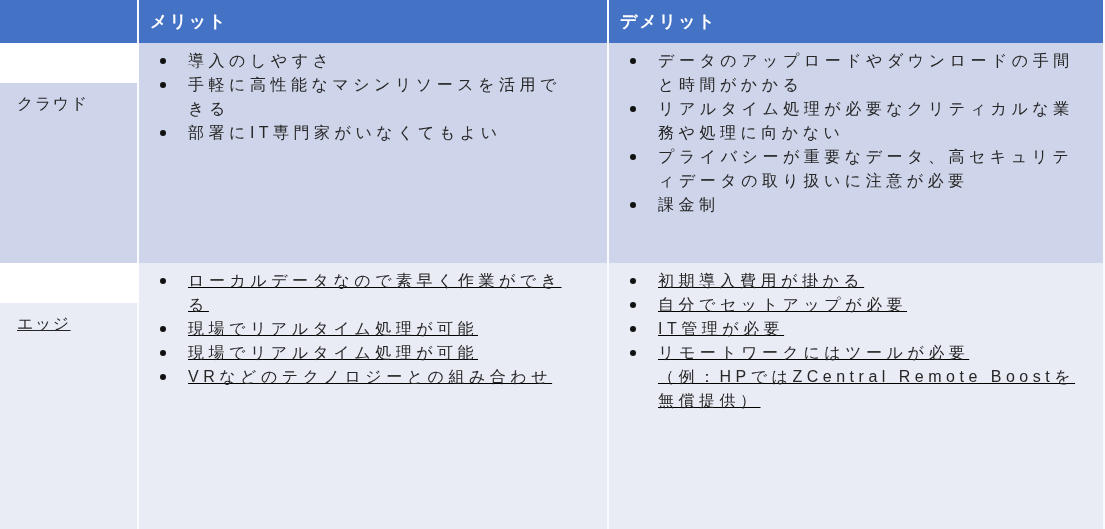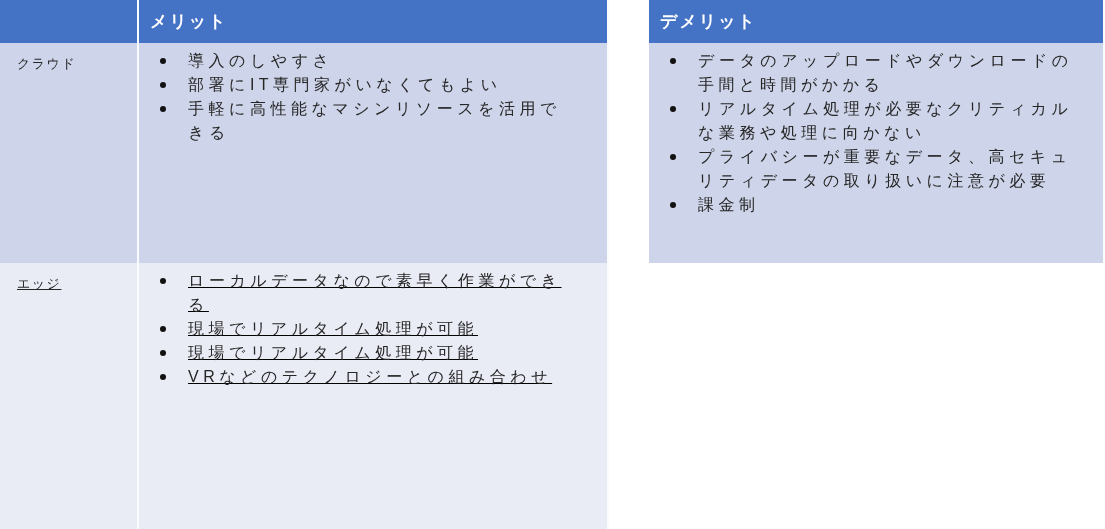--- a/index.html
+++ b/index.html
@@ -23,42 +23,43 @@
     height: 529px;
     box-sizing: border-box;
     border-radius: 17px;
   }
   .cell {
     box-sizing: border-box;
     overflow: hidden;
   }
   
   .col1, .col2 { border-right: 2px solid var(--divider, #ffffff); }
-  .col3       { border-right: 2px solid var(--divider, #ffffff); margin-left: 40px; }
+  .col3       { border-right: 2px solid var(--divider, #ffffff); }
   
   .hdr  { background: var(--header-bg, #4472C4); }
   .r1   { background: var(--row-odd-bg, #CED4E9); }
   .r2   { background: var(--row-even-bg, #E9EBF5); text-decoration: underline; }
   
   .hdr.cell {
     display: flex;
     align-items: center;
     padding-left: 11px;
     color: var(--header-text, #ffffff);
     font-weight: bold;
     font-size: 17px;
     letter-spacing: 2px;
   }
   
   .rowlabel {
     padding: 9px 0 0 17px;
-    font-size: 13px;
+    font-size: 16px;
     letter-spacing: 1.5px;
     color: var(--body-text, #2b2b2b);
     line-height: 24px;
+    margin-top: 40px;
   }
   
   ul.blist {
     margin: 0;
     padding: 6px 26px 0 0;
     list-style: none;
     font-size: 16px;
     line-height: 24px;
     letter-spacing: 4.5px;
     color: var(--body-text, #262626);
@@ -88,37 +89,46 @@
   <div class="cmp-table">
 
     <div class="cell hdr col1"></div>
     <div class="cell hdr col2">メリット</div>
     <div class="cell hdr col3">デメリット</div>
 
     <div class="cell r1 col1 rowlabel brow">クラウド</div>
     <div class="cell r1 col2 brow">
       <ul class="blist merit">
         <li>導入のしやすさ</li>
+        <li>手軽に高性能なマシンリソースを活用できる</li>
         <li>部署にIT専門家がいなくてもよい</li>
-        <li>手軽に高性能なマシンリソースを活用できる</li>
       </ul>
     </div>
     <div class="cell r1 col3 brow">
       <ul class="blist demerit">
         <li>データのアップロードやダウンロードの手間と時間がかかる</li>
         <li>リアルタイム処理が必要なクリティカルな業務や処理に向かない</li>
         <li>プライバシーが重要なデータ、高セキュリティデータの取り扱いに注意が必要</li>
         <li>課金制</li>
       </ul>
     </div>
 
     <div class="cell r2 col1 rowlabel brow last">エッジ</div>
     <div class="cell r2 col2 brow last">
       <ul class="blist merit">
         <li>ローカルデータなので素早く作業ができる</li>
         <li>現場でリアルタイム処理が可能</li>
         <li>現場でリアルタイム処理が可能</li>
         <li>VRなどのテクノロジーとの組み合わせ</li>
       </ul>
     </div>
+    <div class="cell r2 col3 brow last">
+      <ul class="blist demerit">
+        <li>初期導入費用が掛かる</li>
+        <li>自分でセットアップが必要</li>
+        <li>IT管理が必要</li>
+        <li>リモートワークにはツールが必要
+（例：HPではZCentral Remote Boostを無償提供）</li>
+      </ul>
+    </div>
 
   </div>
 </div>
 
 </body></html>

